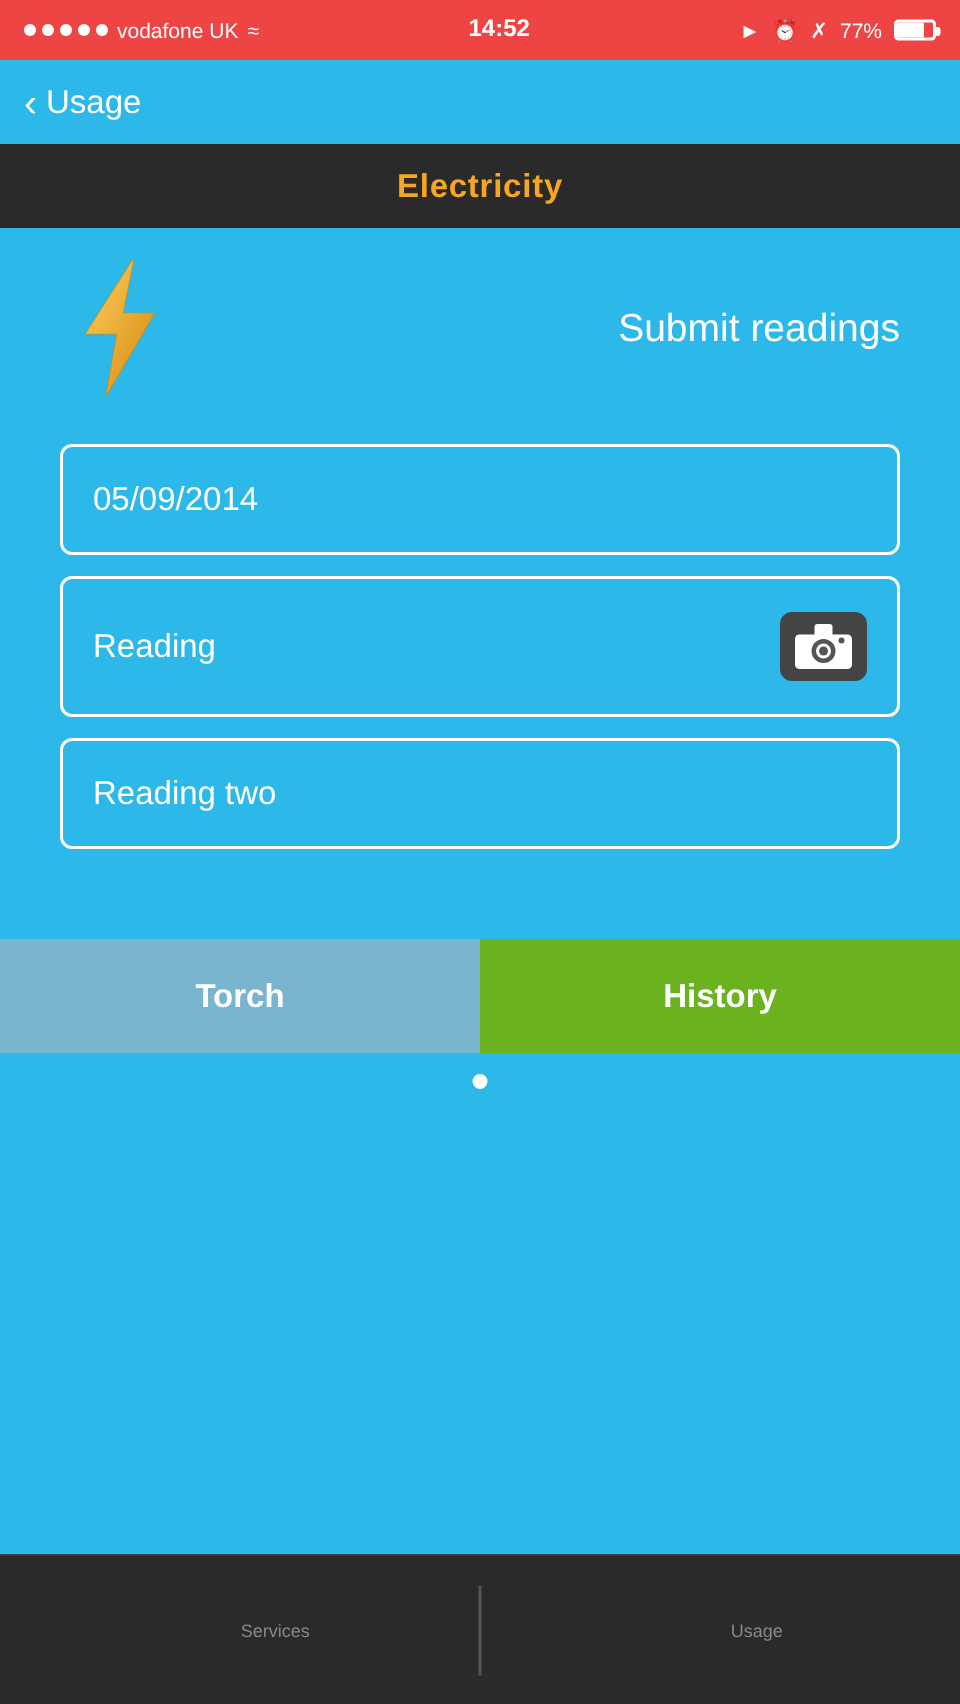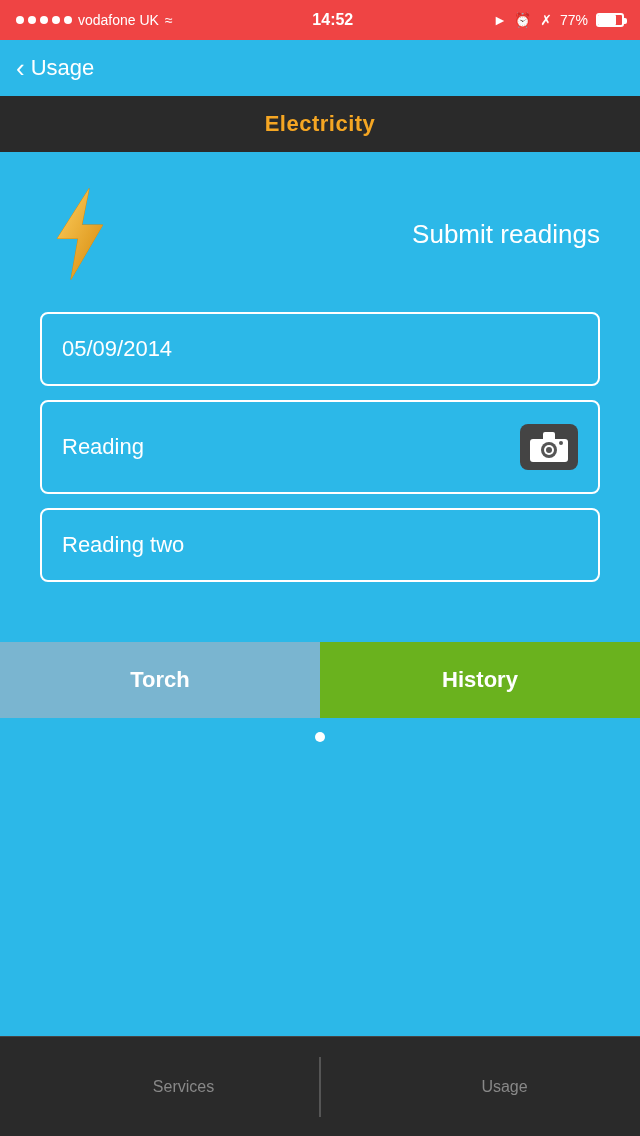--- a/index.html
+++ b/index.html
@@ -76,21 +76,21 @@
     .header-title {
       color: #f5a623;
       font-size: 22px;
       font-weight: 600;
       letter-spacing: 0.5px;
     }
 
     
     .main {
       background: #2cb8e8;
-      padding: 32px 40px 0 40px;
+      padding: 16px 40px 0 40px;
       flex: 1;
     }
 
     
     .submit-area {
       display: flex;
       align-items: center;
       justify-content: space-between;
       margin-bottom: 28px;
     }
@@ -208,21 +208,21 @@
       position: absolute;
       bottom: 0;
       width: 640px;
     }
     .nav-item {
       flex: 1;
       display: flex;
       align-items: center;
       justify-content: center;
       color: #888;
-      font-size: 16px;
+      font-size: 12px;
       font-weight: 400;
       cursor: pointer;
       height: 100%;
       padding-left: 48px;
     }
     .nav-item.active {
       color: #f5a623;
     }
     .nav-divider {
       width: 1px;

